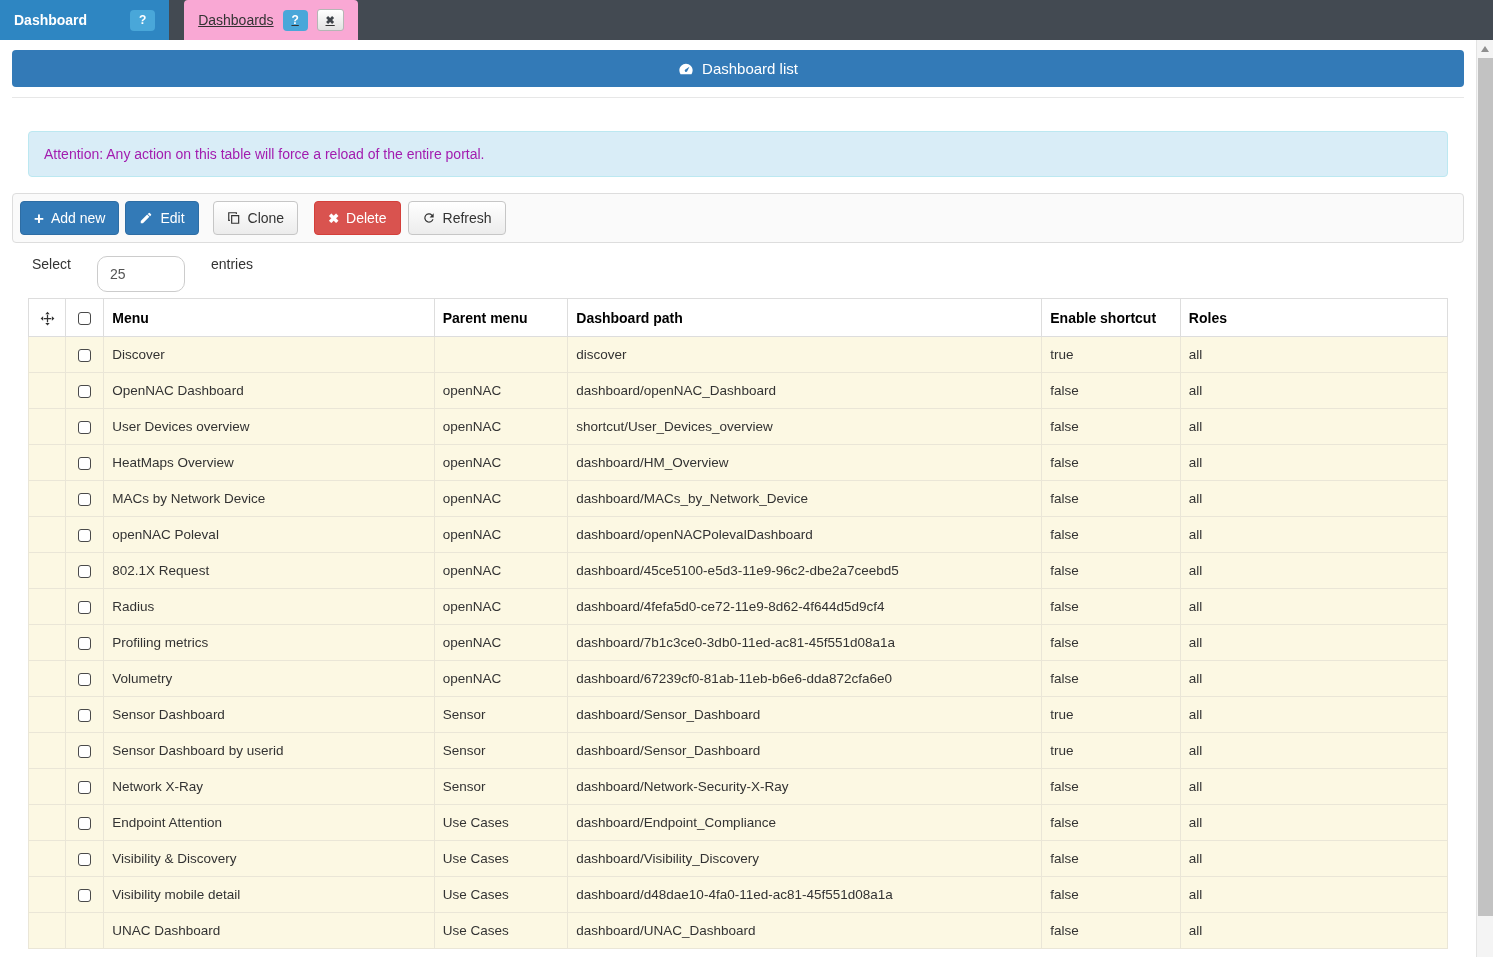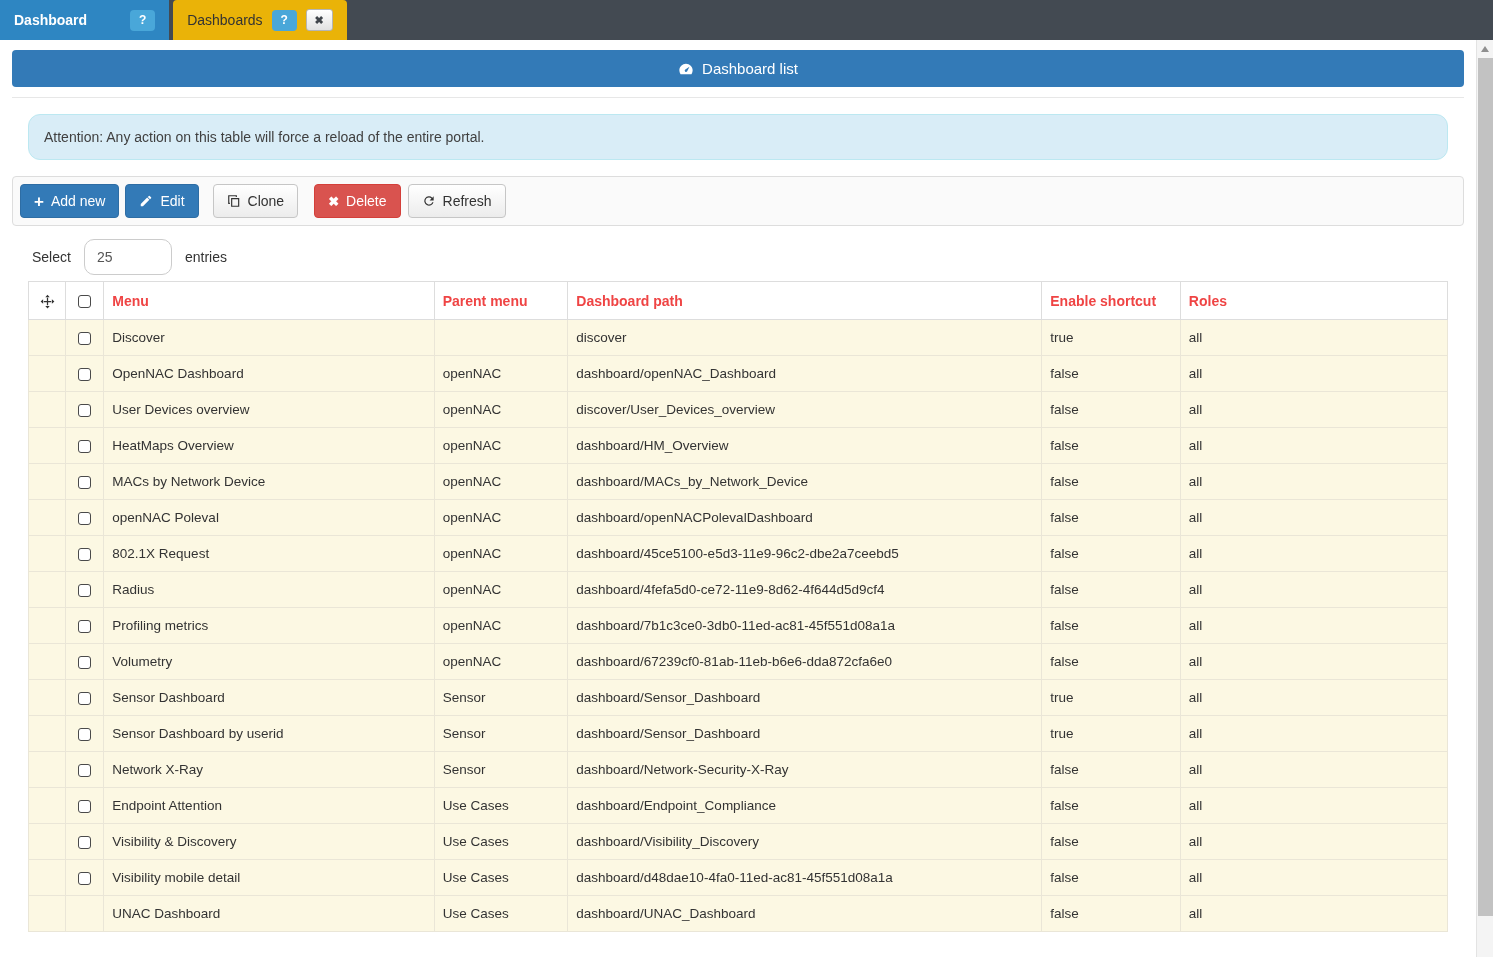--- a/index.html
+++ b/index.html
@@ -5,67 +5,67 @@
   * { box-sizing: border-box; margin: 0; padding: 0; }
   html, body { width: 1493px; height: 957px; overflow: hidden; background: #fff;
     font-family: "Liberation Sans", sans-serif; }
 
   
   .tabbar { position: absolute; top: 0; left: 0; width: 1493px; height: 40px;
     background: #434a52; display: flex; align-items: flex-end; }
   .tab { height: 40px; display: inline-flex; align-items: center; gap: 9px;
     padding: 0 14px; font-size: 14px; border-radius: 4px 4px 0 0; cursor: pointer; }
   .tab-active { background: #2e86c2; color: #fff; font-weight: bold; border-radius: 0; gap: 43px; }
-  .tab-open { background: #eab308; color: #333; margin-left: 4px; }
+  .tab-open { background: #f9a8d4; color: #333; margin-left: 15px; text-decoration: underline; }
   .help-badge { display: inline-flex; align-items: center; justify-content: center;
     width: 25px; height: 21px; border-radius: 4px; background: #49a7d9; color: #fff;
     font-size: 12px; font-weight: bold; cursor: pointer; }
   .close-btn { display: inline-flex; align-items: center; justify-content: center;
     width: 27px; height: 22px; border-radius: 3px; border: 1px solid #b5b5b5;
     background: linear-gradient(#fff, #e1e1e1); color: #40454b; font-size: 11px;
     font-weight: bold; cursor: pointer; }
 
   
   .main { position: absolute; top: 40px; left: 0; width: 1476px; padding: 0 12px; }
 
   .panel-title { margin-top: 10px; height: 37px; background: #337ab7; border-radius: 4px;
     color: #ffffff; display: flex; align-items: center; justify-content: center; gap: 8px;
     font-size: 15px; cursor: pointer; }
   .panel-title svg { width: 16px; height: 16px; }
 
   .hr { border: 0; border-top: 1px solid #e7e7e7; margin-top: 10px; }
 
   .inner { padding: 0 16px; }
 
-  .alert-info { margin-top: 16px; background: #d9edf7; border: 1px solid #bce8f1;
-    border-radius: 12px; color: #404040; font-size: 14px; padding: 14px 15px; }
+  .alert-info { margin-top: 33px; background: #d9edf7; border: 1px solid #bce8f1;
+    border-radius: 4px; color: #a21caf; font-size: 14px; padding: 14px 15px; }
 
   .toolbar { margin-top: 16px; background: #fafafa; border: 1px solid #ddd;
     border-radius: 4px; padding: 7px; display: flex; align-items: center; }
   .btn { height: 34px; padding: 0 13px; border-radius: 4px; font-size: 14px;
     display: inline-flex; align-items: center; gap: 7px; cursor: pointer;
     font-family: "Liberation Sans", sans-serif; }
   .btn svg { width: 14px; height: 14px; }
   .btn-primary { background: #337ab7; border: 1px solid #2e6da4; color: #fff; }
   .btn-default { background: linear-gradient(#ffffff, #ececec); border: 1px solid #c6c6c6; color: #333; }
   .btn-danger  { background: #d9534f; border: 1px solid #d43f3a; color: #fff; }
   .btn-plus { font-size: 17px; font-weight: bold; line-height: 1; }
   .btn-x { font-size: 13px; font-weight: bold; line-height: 1; }
   .m6 { margin-right: 6px; } .m14 { margin-right: 14px; } .m16 { margin-right: 16px; } .m7 { margin-right: 7px; }
 
-  .entries-row { margin: 13px 0 0 4px; display: flex; align-items: center; gap: 13px;
+  .entries-row { margin: 13px 0 0 4px; display: flex; align-items: flex-start; gap: 26px;
     font-size: 14px; color: #333; }
   .entries-input { width: 88px; height: 36px; border: 1px solid #ccc; border-radius: 10px;
     padding: 0 12px; font-size: 14px; color: #555; font-family: "Liberation Sans", sans-serif; }
 
   
   .table-wrap { margin-top: 6px; }
   table { width: 100%; border-collapse: collapse; table-layout: fixed; }
   th { background: #fff; border: 1px solid #ddd; text-align: left; font-size: 14px;
-    font-weight: bold; color: #ef4444; padding: 10px 8px; height: 38px; }
+    font-weight: bold; color: #000000; padding: 10px 8px; height: 38px; }
   td { background: #fcf8e3; border: 1px solid #eae6d7; font-size: 13.5px; color: #333;
     padding: 10px 8px; height: 36px; overflow: hidden; white-space: nowrap; }
   .c-drag { width: 37px; text-align: center; }
   .c-check { width: 38px; text-align: center; }
   .c-menu { width: 329px; }
   .c-parent { width: 133px; }
   .c-path { width: 472px; }
   .c-shortcut { width: 138px; }
   .c-roles { width: 266px; }
   .cb { display: inline-block; width: 13px; height: 13px; border: 1px solid #4a4a4a;
@@ -200,21 +200,21 @@
     <td class="c-shortcut">false</td>
     <td class="c-roles">all</td>
   </tr>
             <tr>
     <td class="c-drag"></td>
     <td class="c-check">
       <span class="cb"></span>
     </td>
     <td class="c-menu">User Devices overview</td>
     <td class="c-parent">openNAC</td>
-    <td class="c-path">discover/User_Devices_overview</td>
+    <td class="c-path">shortcut/User_Devices_overview</td>
     <td class="c-shortcut">false</td>
     <td class="c-roles">all</td>
   </tr>
             <tr>
     <td class="c-drag"></td>
     <td class="c-check">
       <span class="cb"></span>
     </td>
     <td class="c-menu">HeatMaps Overview</td>
     <td class="c-parent">openNAC</td>

